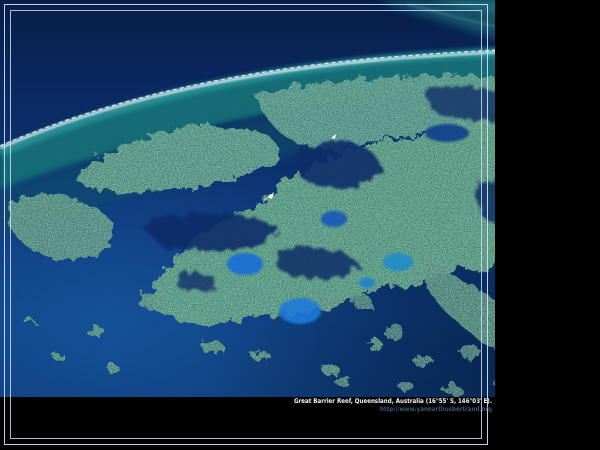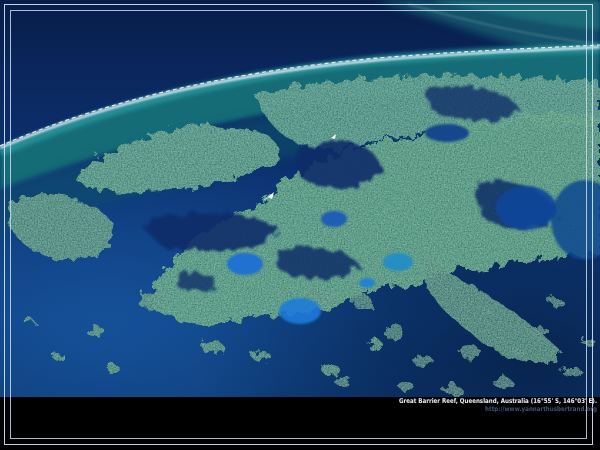--- a/index.html
+++ b/index.html
@@ -1,17 +1,17 @@
 <!DOCTYPE html>
 <html><head>
 <meta charset="utf-8">
 <style>
   html,body{margin:0;padding:0;background:#000;}
   .stage{
-    position:relative;width:600px;height:450px;overflow:hidden;
+    position:relative;width:495px;height:450px;overflow:hidden;
     background:#000;font-family:"DejaVu Sans","Liberation Sans",sans-serif;
   }
   .photo{position:absolute;left:0;top:0;width:600px;height:397px;overflow:hidden;z-index:1;}
   .photo svg{display:block;}
   .letterbox{position:absolute;left:0;top:397px;width:600px;height:53px;background:#000;z-index:2;}
   .frame-line{position:absolute;border:1px solid rgba(213,224,242,.93);pointer-events:none;z-index:3;}
   .frame-outer{left:4px;top:4px;right:7px;bottom:5px;}
   .frame-inner{left:10px;top:10px;right:13px;bottom:11px;border-color:rgba(205,218,240,.85);}
   .caption{
     position:absolute;right:3px;top:397px;z-index:4;text-align:right;

